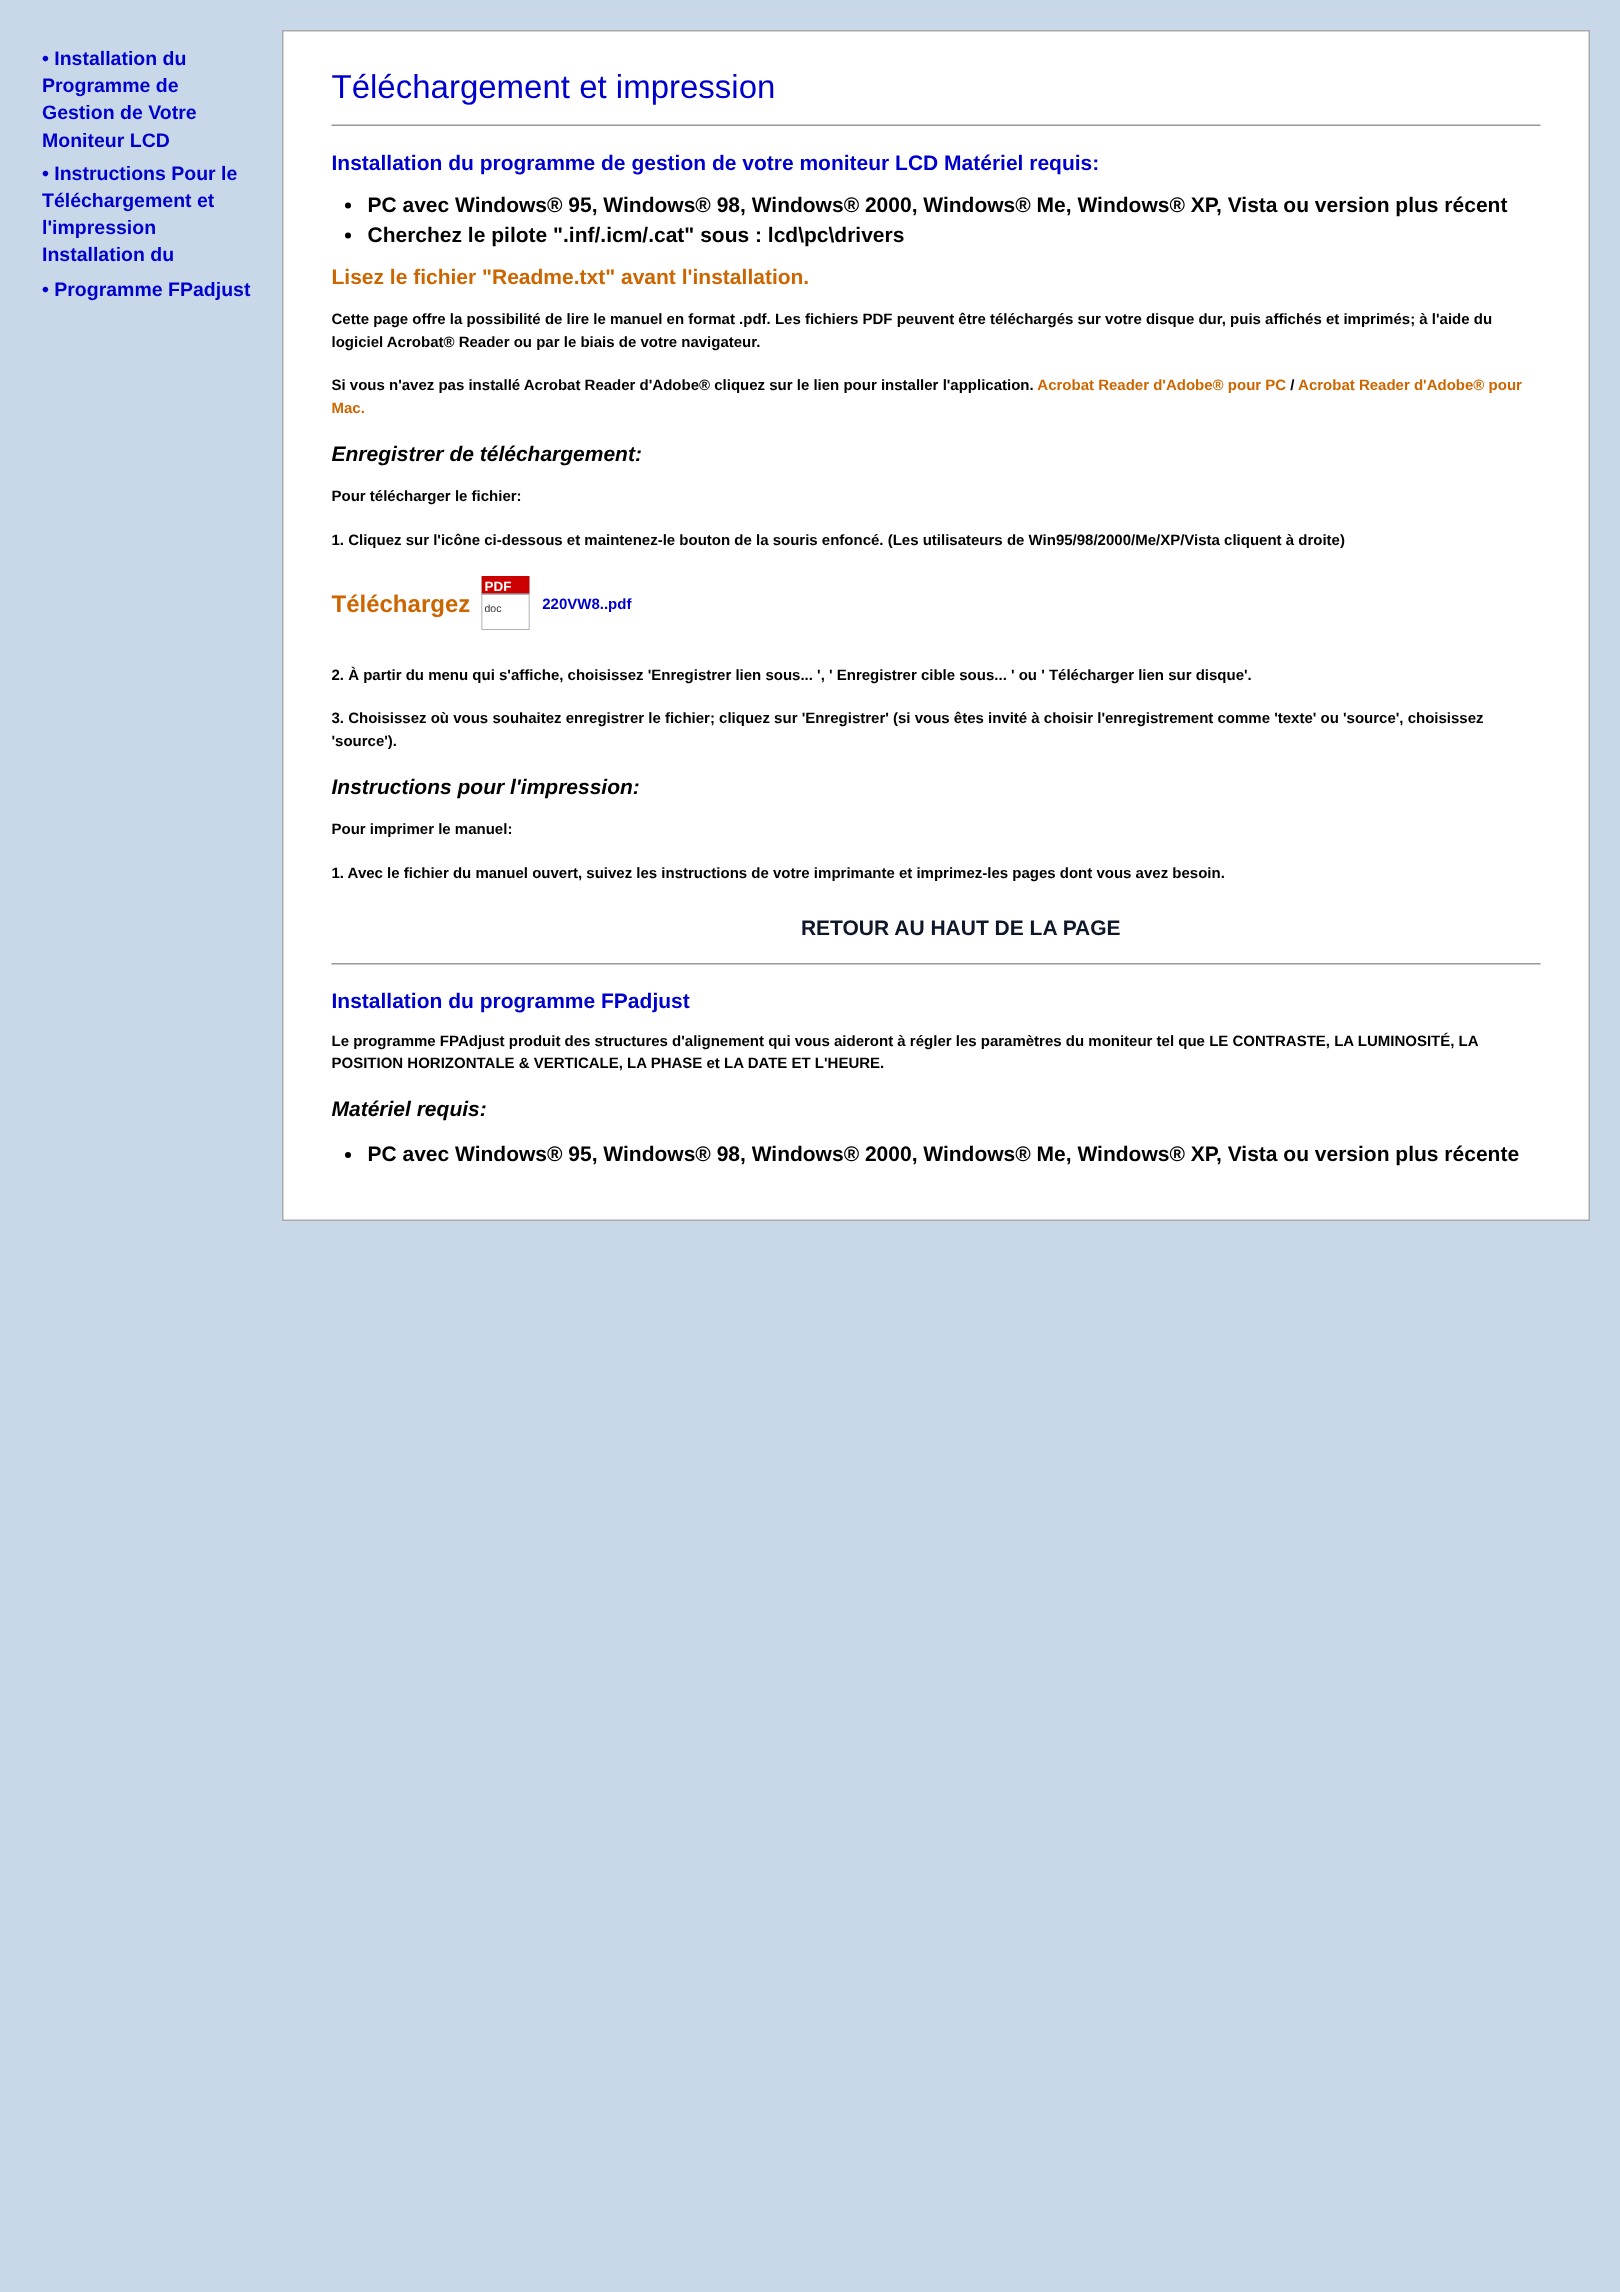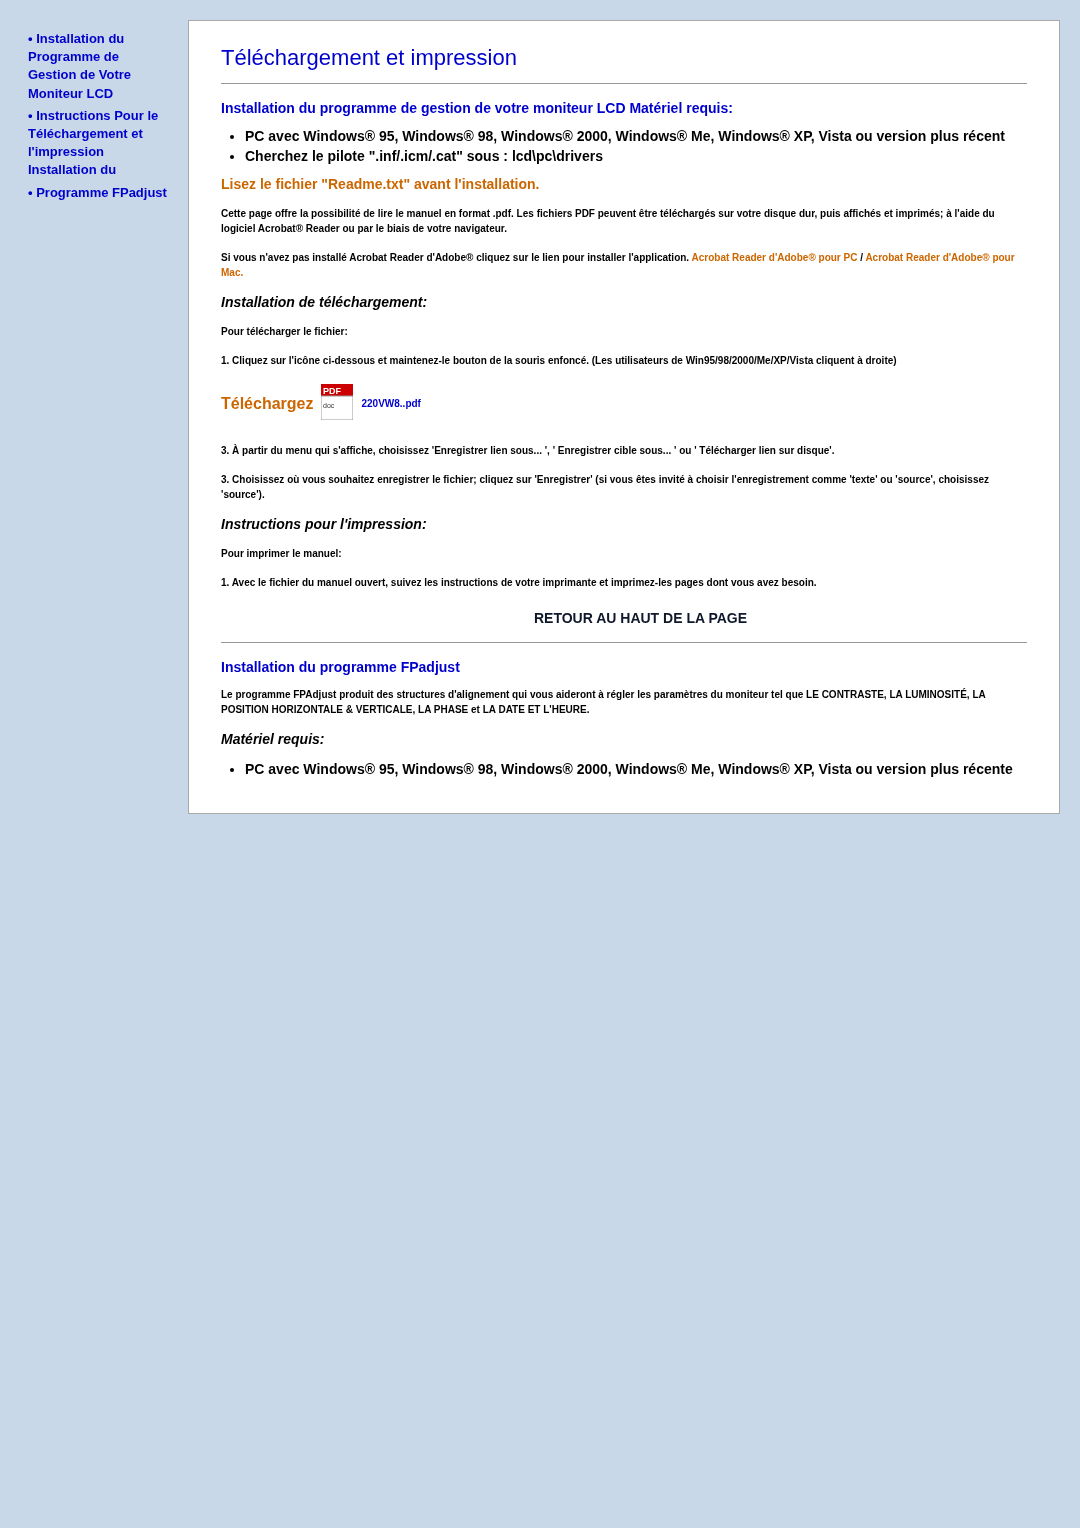--- a/index.html
+++ b/index.html
@@ -157,21 +157,21 @@
     </ul>
 
     <p class="warning-text">Lisez le fichier "Readme.txt" avant l'installation.</p>
 
     <p class="body-text">Cette page offre la possibilité de lire le manuel en format .pdf. Les fichiers PDF peuvent être téléchargés sur votre disque dur, puis affichés et imprimés; à l'aide du logiciel Acrobat® Reader ou par le biais de votre navigateur.</p>
 
     <p class="body-text">
       <span>Si vous n'avez pas installé Acrobat Reader d'Adobe® cliquez sur le lien pour installer l'application. </span><a href="#" class="link-orange">Acrobat Reader d'Adobe® pour PC</a><span> / </span><a href="#" class="link-orange">Acrobat Reader d'Adobe® pour Mac.</a>
     </p>
 
-    <p class="italic-heading">Installation de téléchargement:</p>
+    <p class="italic-heading">Enregistrer de téléchargement:</p>
 
     <p class="body-text">Pour télécharger le fichier:</p>
 
     <p class="body-text">1. Cliquez sur l'icône ci-dessous et maintenez-le bouton de la souris enfoncé. (Les utilisateurs de Win95/98/2000/Me/XP/Vista cliquent à droite)</p>
 
     <div class="download-row">
       <span class="download-label">Téléchargez</span>
 
       <span>
         <svg width="32" height="36" viewBox="0 0 32 36" xmlns="http://www.w3.org/2000/svg">
@@ -179,21 +179,21 @@
           <rect x="0" y="0" width="32" height="12" fill="#cc0000"></rect>
           <text x="2" y="10" font-size="9" fill="white" font-family="Arial" font-weight="bold">PDF</text>
           <line x1="0" y1="12" x2="32" y2="12" stroke="#999" stroke-width="1"></line>
           <text x="2" y="24" font-size="7" fill="#333" font-family="Arial">doc</text>
           <polygon points="20,0 32,10 32,0" fill="#cc0000" opacity="0.5"></polygon>
         </svg>
       </span>
       <a href="#" class="download-filename">220VW8..pdf</a>
     </div>
 
-    <p class="body-text">3. À partir du menu qui s'affiche, choisissez 'Enregistrer lien sous... ', ' Enregistrer cible sous... ' ou ' Télécharger lien sur disque'.</p>
+    <p class="body-text">2. À partir du menu qui s'affiche, choisissez 'Enregistrer lien sous... ', ' Enregistrer cible sous... ' ou ' Télécharger lien sur disque'.</p>
 
     <p class="body-text">3. Choisissez où vous souhaitez enregistrer le fichier; cliquez sur 'Enregistrer' (si vous êtes invité à choisir l'enregistrement comme 'texte' ou 'source', choisissez 'source').</p>
 
     <p class="italic-heading">Instructions pour l'impression:</p>
 
     <p class="body-text">Pour imprimer le manuel:</p>
 
     <p class="body-text">1. Avec le fichier du manuel ouvert, suivez les instructions de votre imprimante et imprimez-les pages dont vous avez besoin.</p>
 
     <div class="retour-link">

